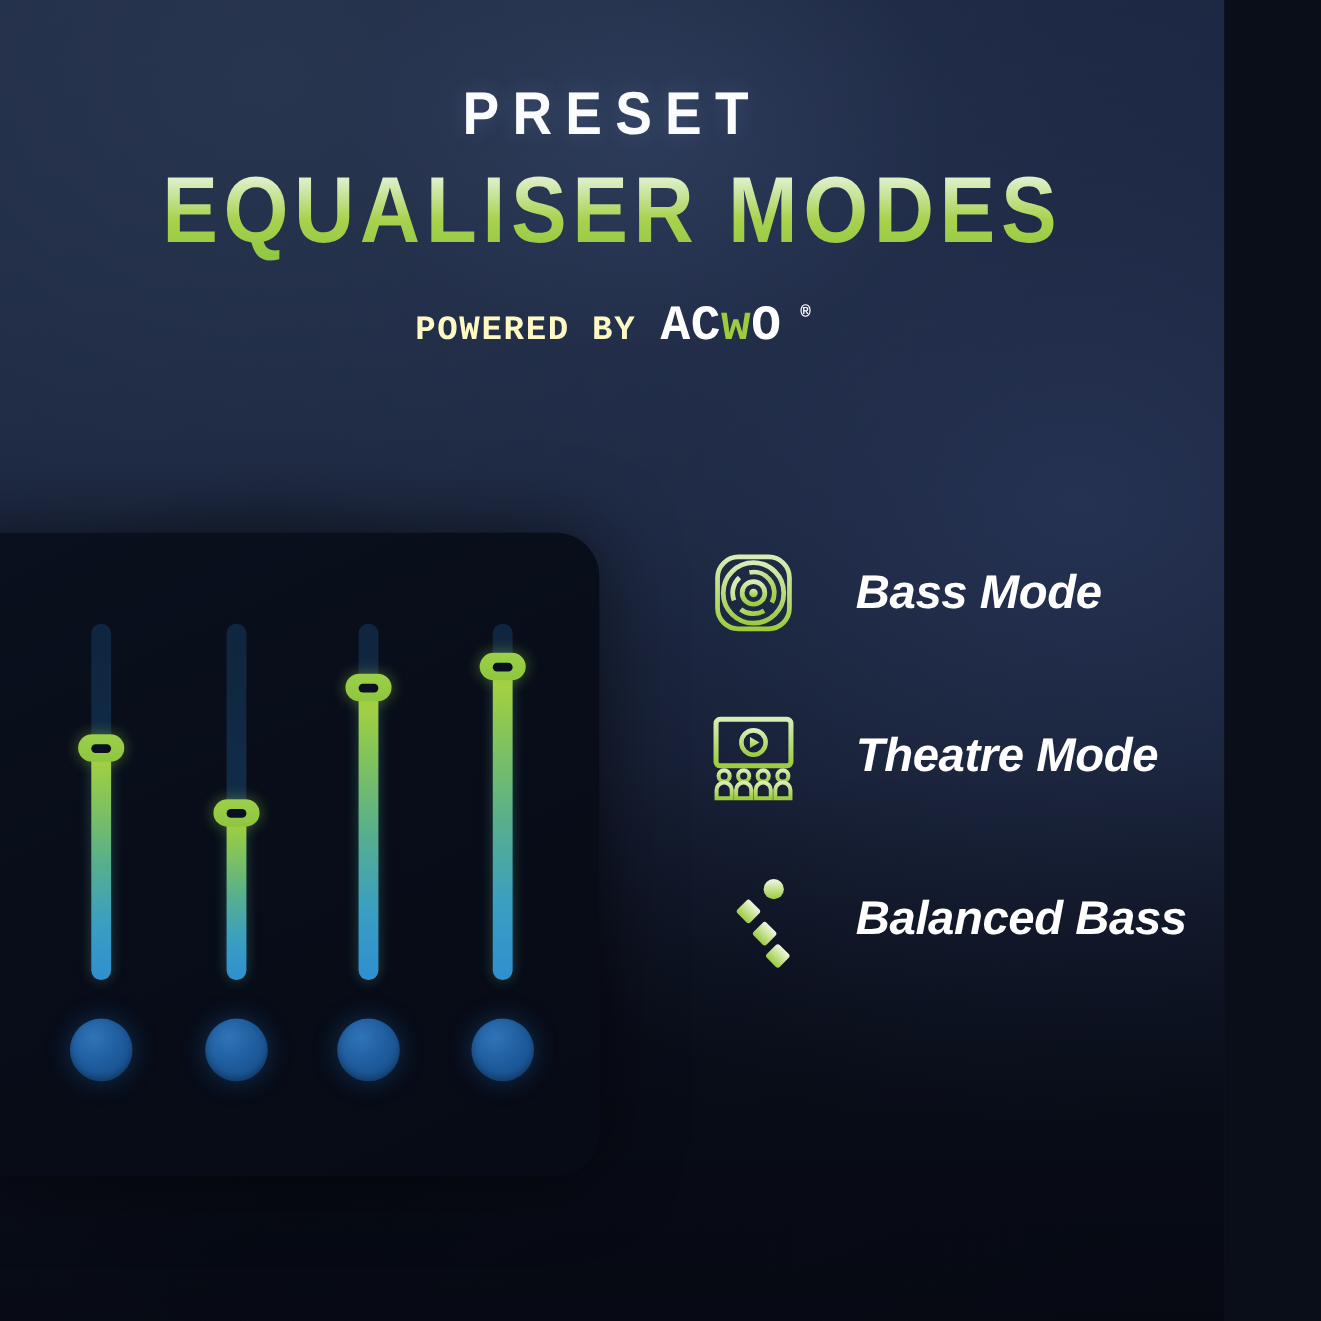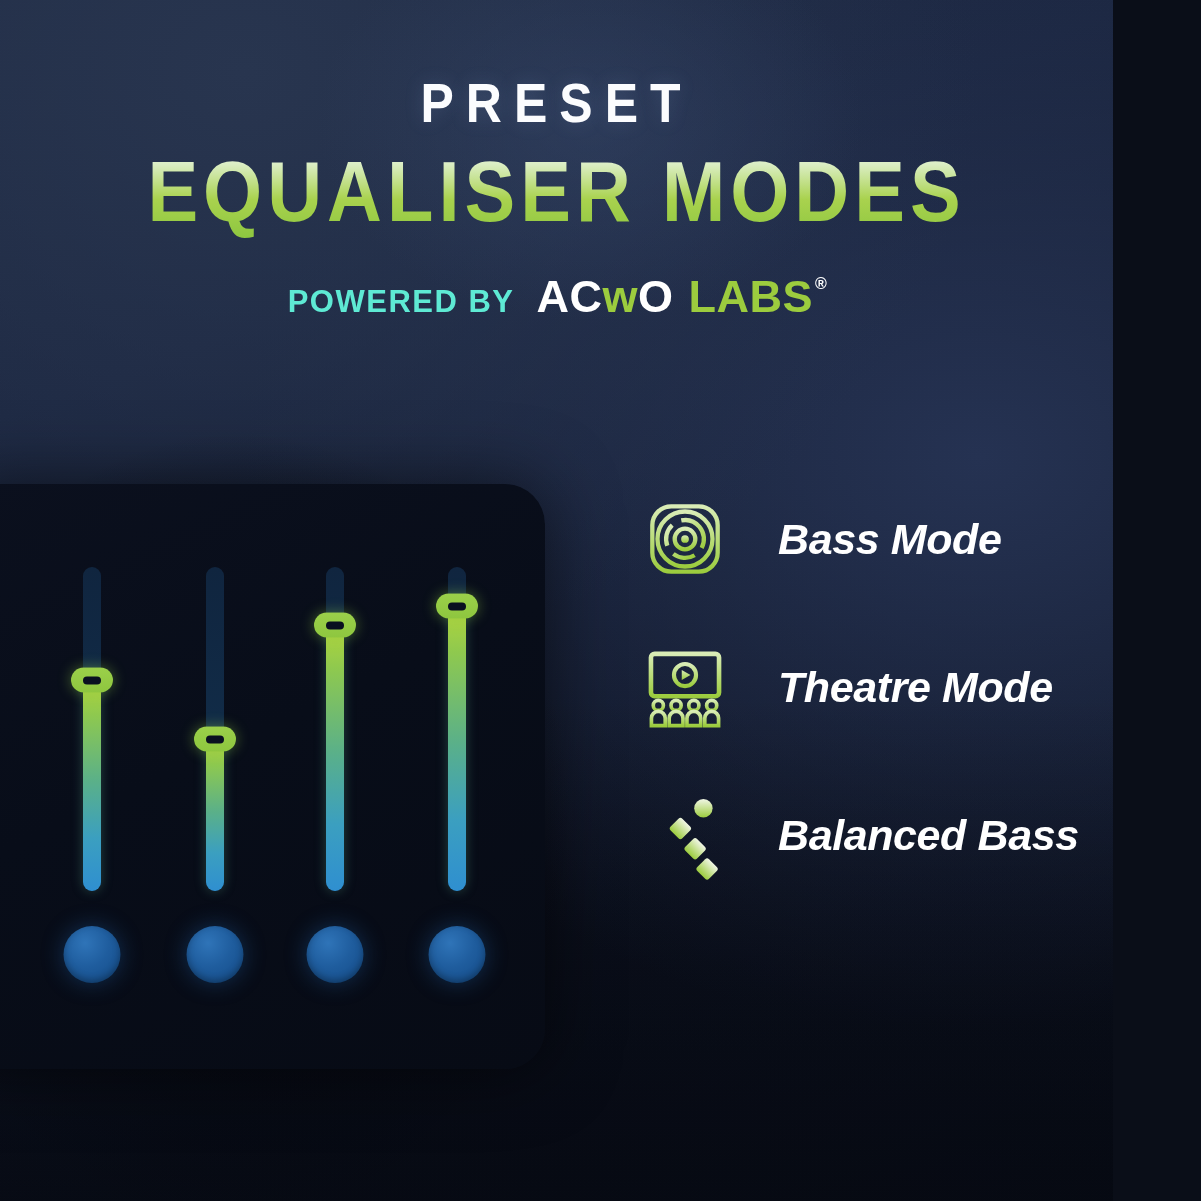--- a/index.html
+++ b/index.html
@@ -68,25 +68,25 @@
     background:linear-gradient(180deg,#f4f9ee 0%, #dbeec4 22%, #a9d24e 58%, #8cc63f 100%);
     -webkit-background-clip:text; background-clip:text;
     -webkit-text-fill-color:transparent; color:transparent;
   }
 
   .powered-row{
     margin-top:36px;
     display:flex; align-items:baseline; justify-content:center; gap:22px;
   }
   .powered-by{
-    font-size:31px; font-weight:600; letter-spacing:1.5px; color:#5eead4;
+    font-size:31px; font-weight:600; letter-spacing:1.5px; color:#fef9c3;font-family:Liberation Mono, monospace;
   }
   .brand{
     font-size:45px; font-weight:700; letter-spacing:.5px;
-    display:flex; align-items:flex-end;
+    display:flex; align-items:flex-end;font-family:Liberation Mono, monospace;
   }
   .brand .w{ color:#ffffff; }
   .brand .g{ color:#9ccc3e; }
   .brand .sp{ width:15px; display:inline-block; }
   .brand .reg{
     font-size:16px; color:#ffffff; align-self:flex-start;
     position:relative; top:4px; left:2px;
   }
 
   
@@ -185,21 +185,20 @@
     <div class="preset-title">PRESET</div>
     <div class="eq-title">EQUALISER MODES</div>
 
     <div class="powered-row">
       <span class="powered-by">POWERED BY</span>
       <span class="brand">
         <span class="w">AC</span>
         <span class="g">w</span>
         <span class="w">O</span>
         <span class="sp"></span>
-        <span class="g">LABS</span>
         <span class="reg">®</span>
       </span>
     </div>
   </div>
 
   <div class="eq-panel">
     <div class="sliders" id="sliders-host">
         <div class="slider" style="left: 123px;">
           <div class="track-empty"></div>
           <div class="track-fill" style="height: 211px;"></div>

